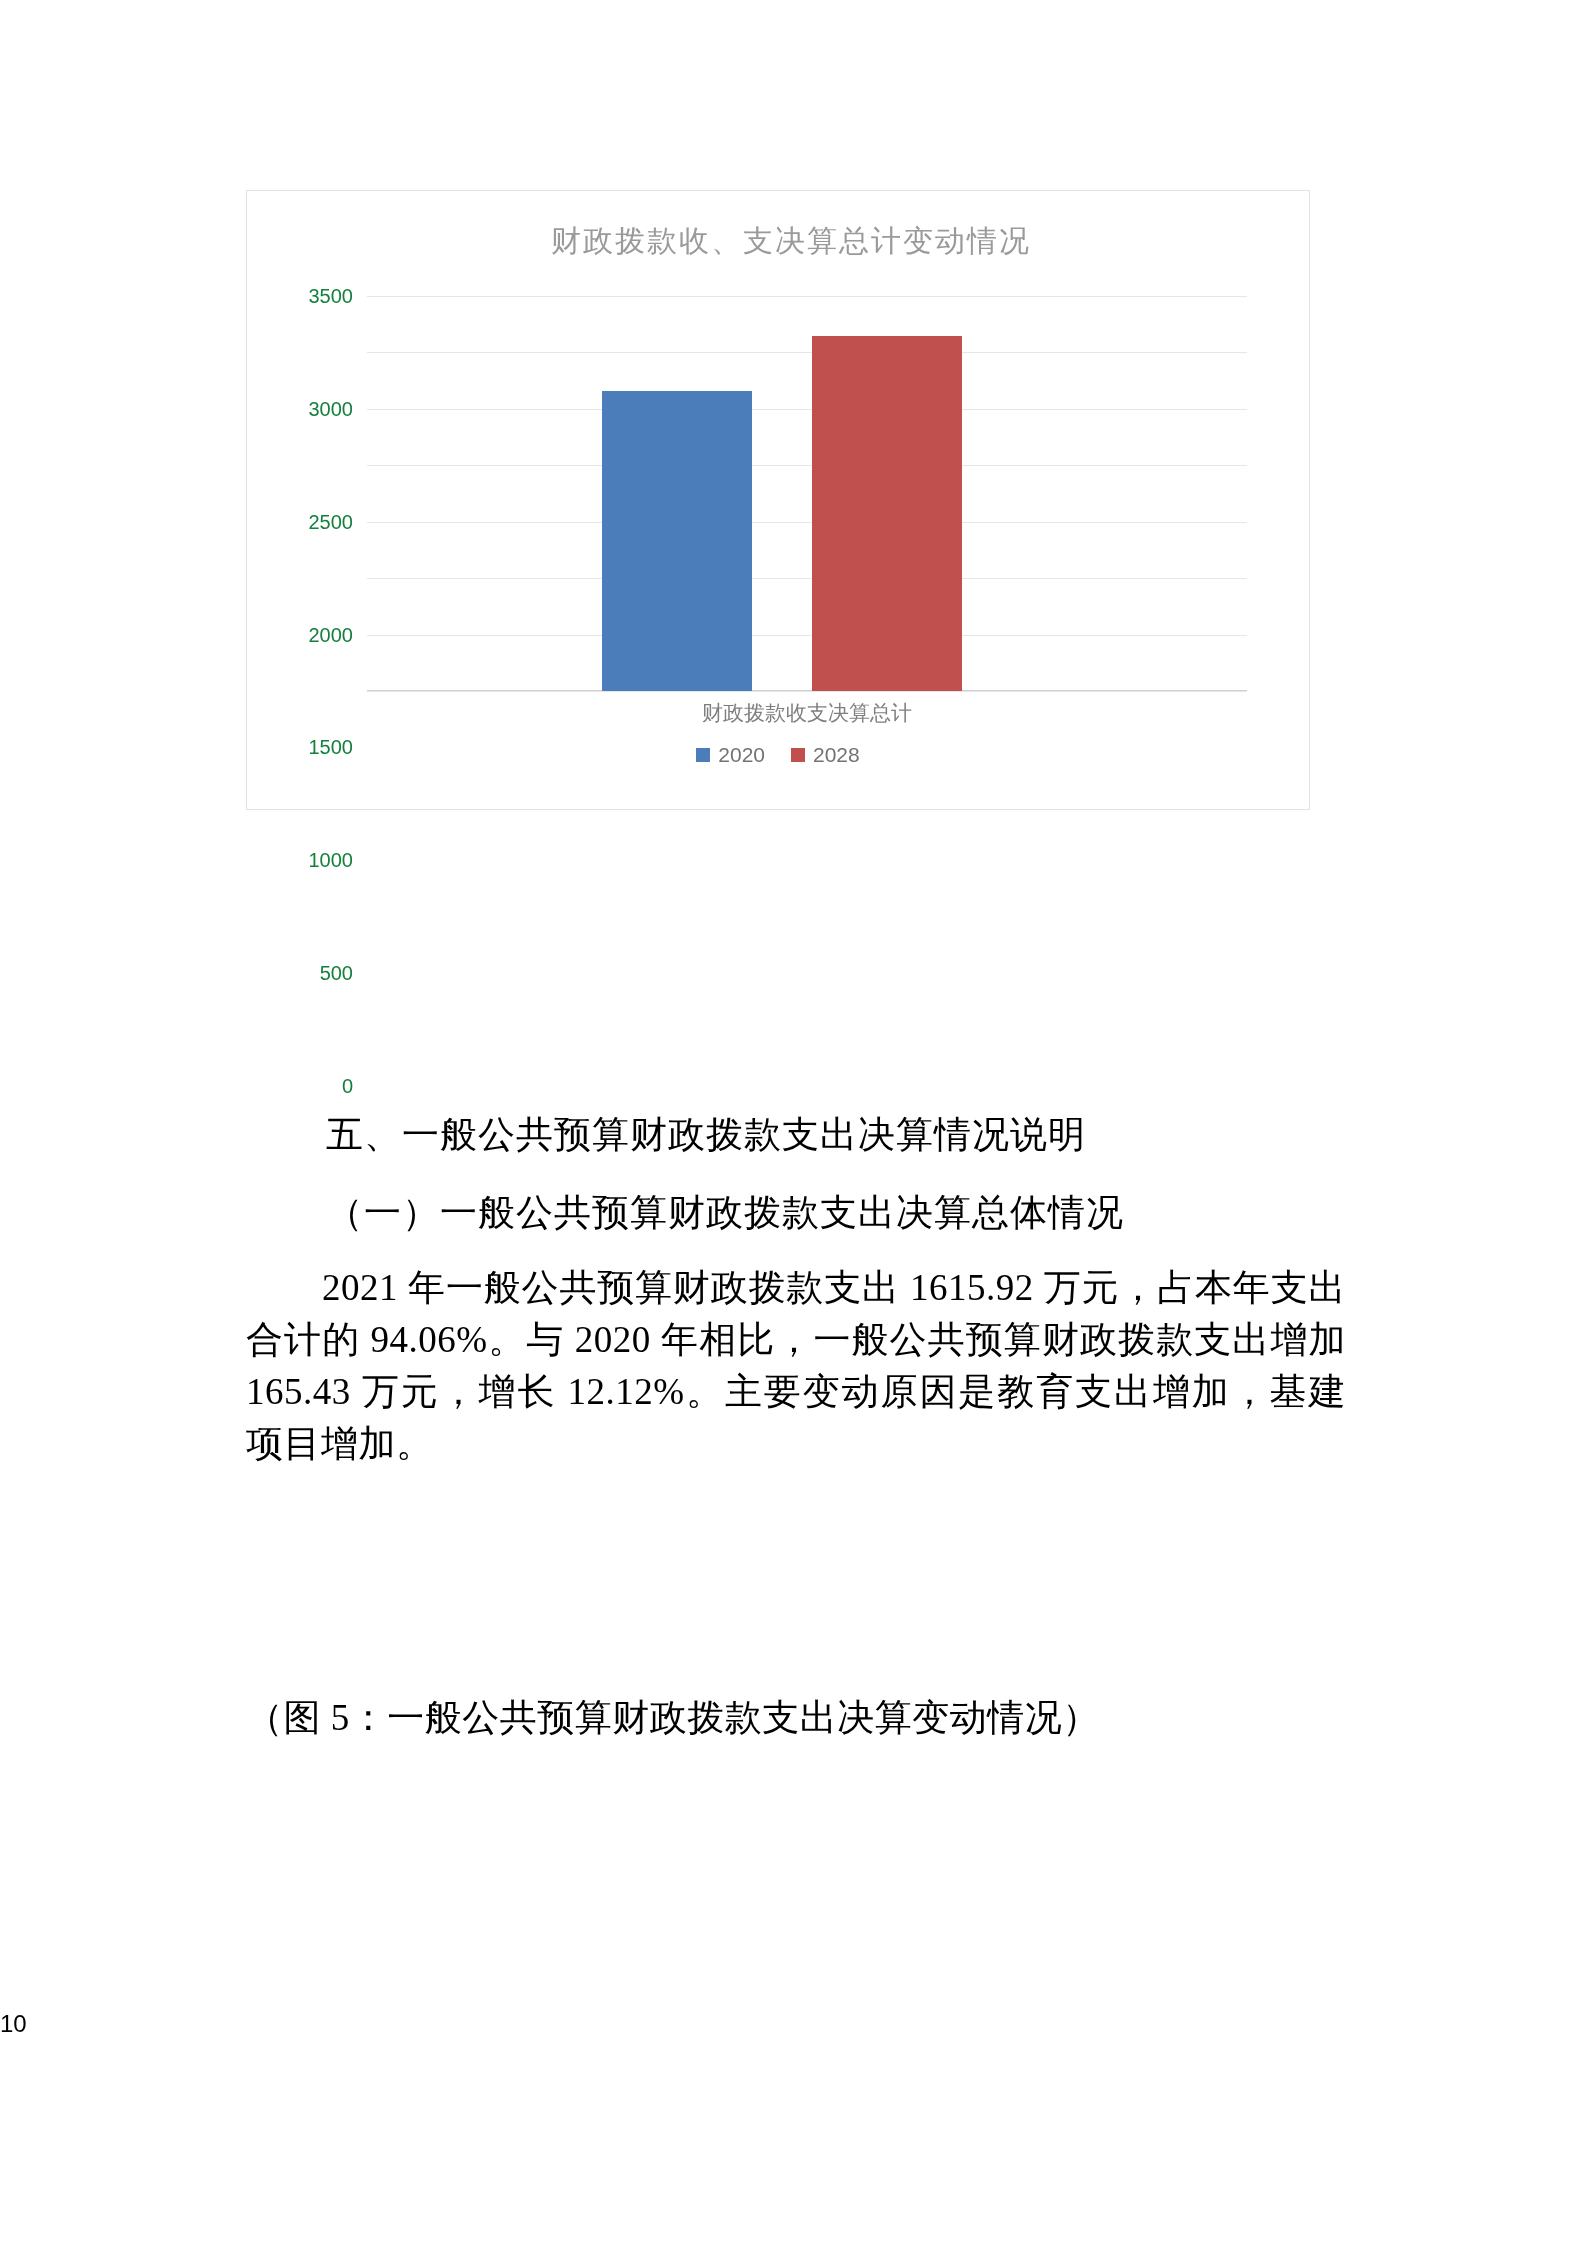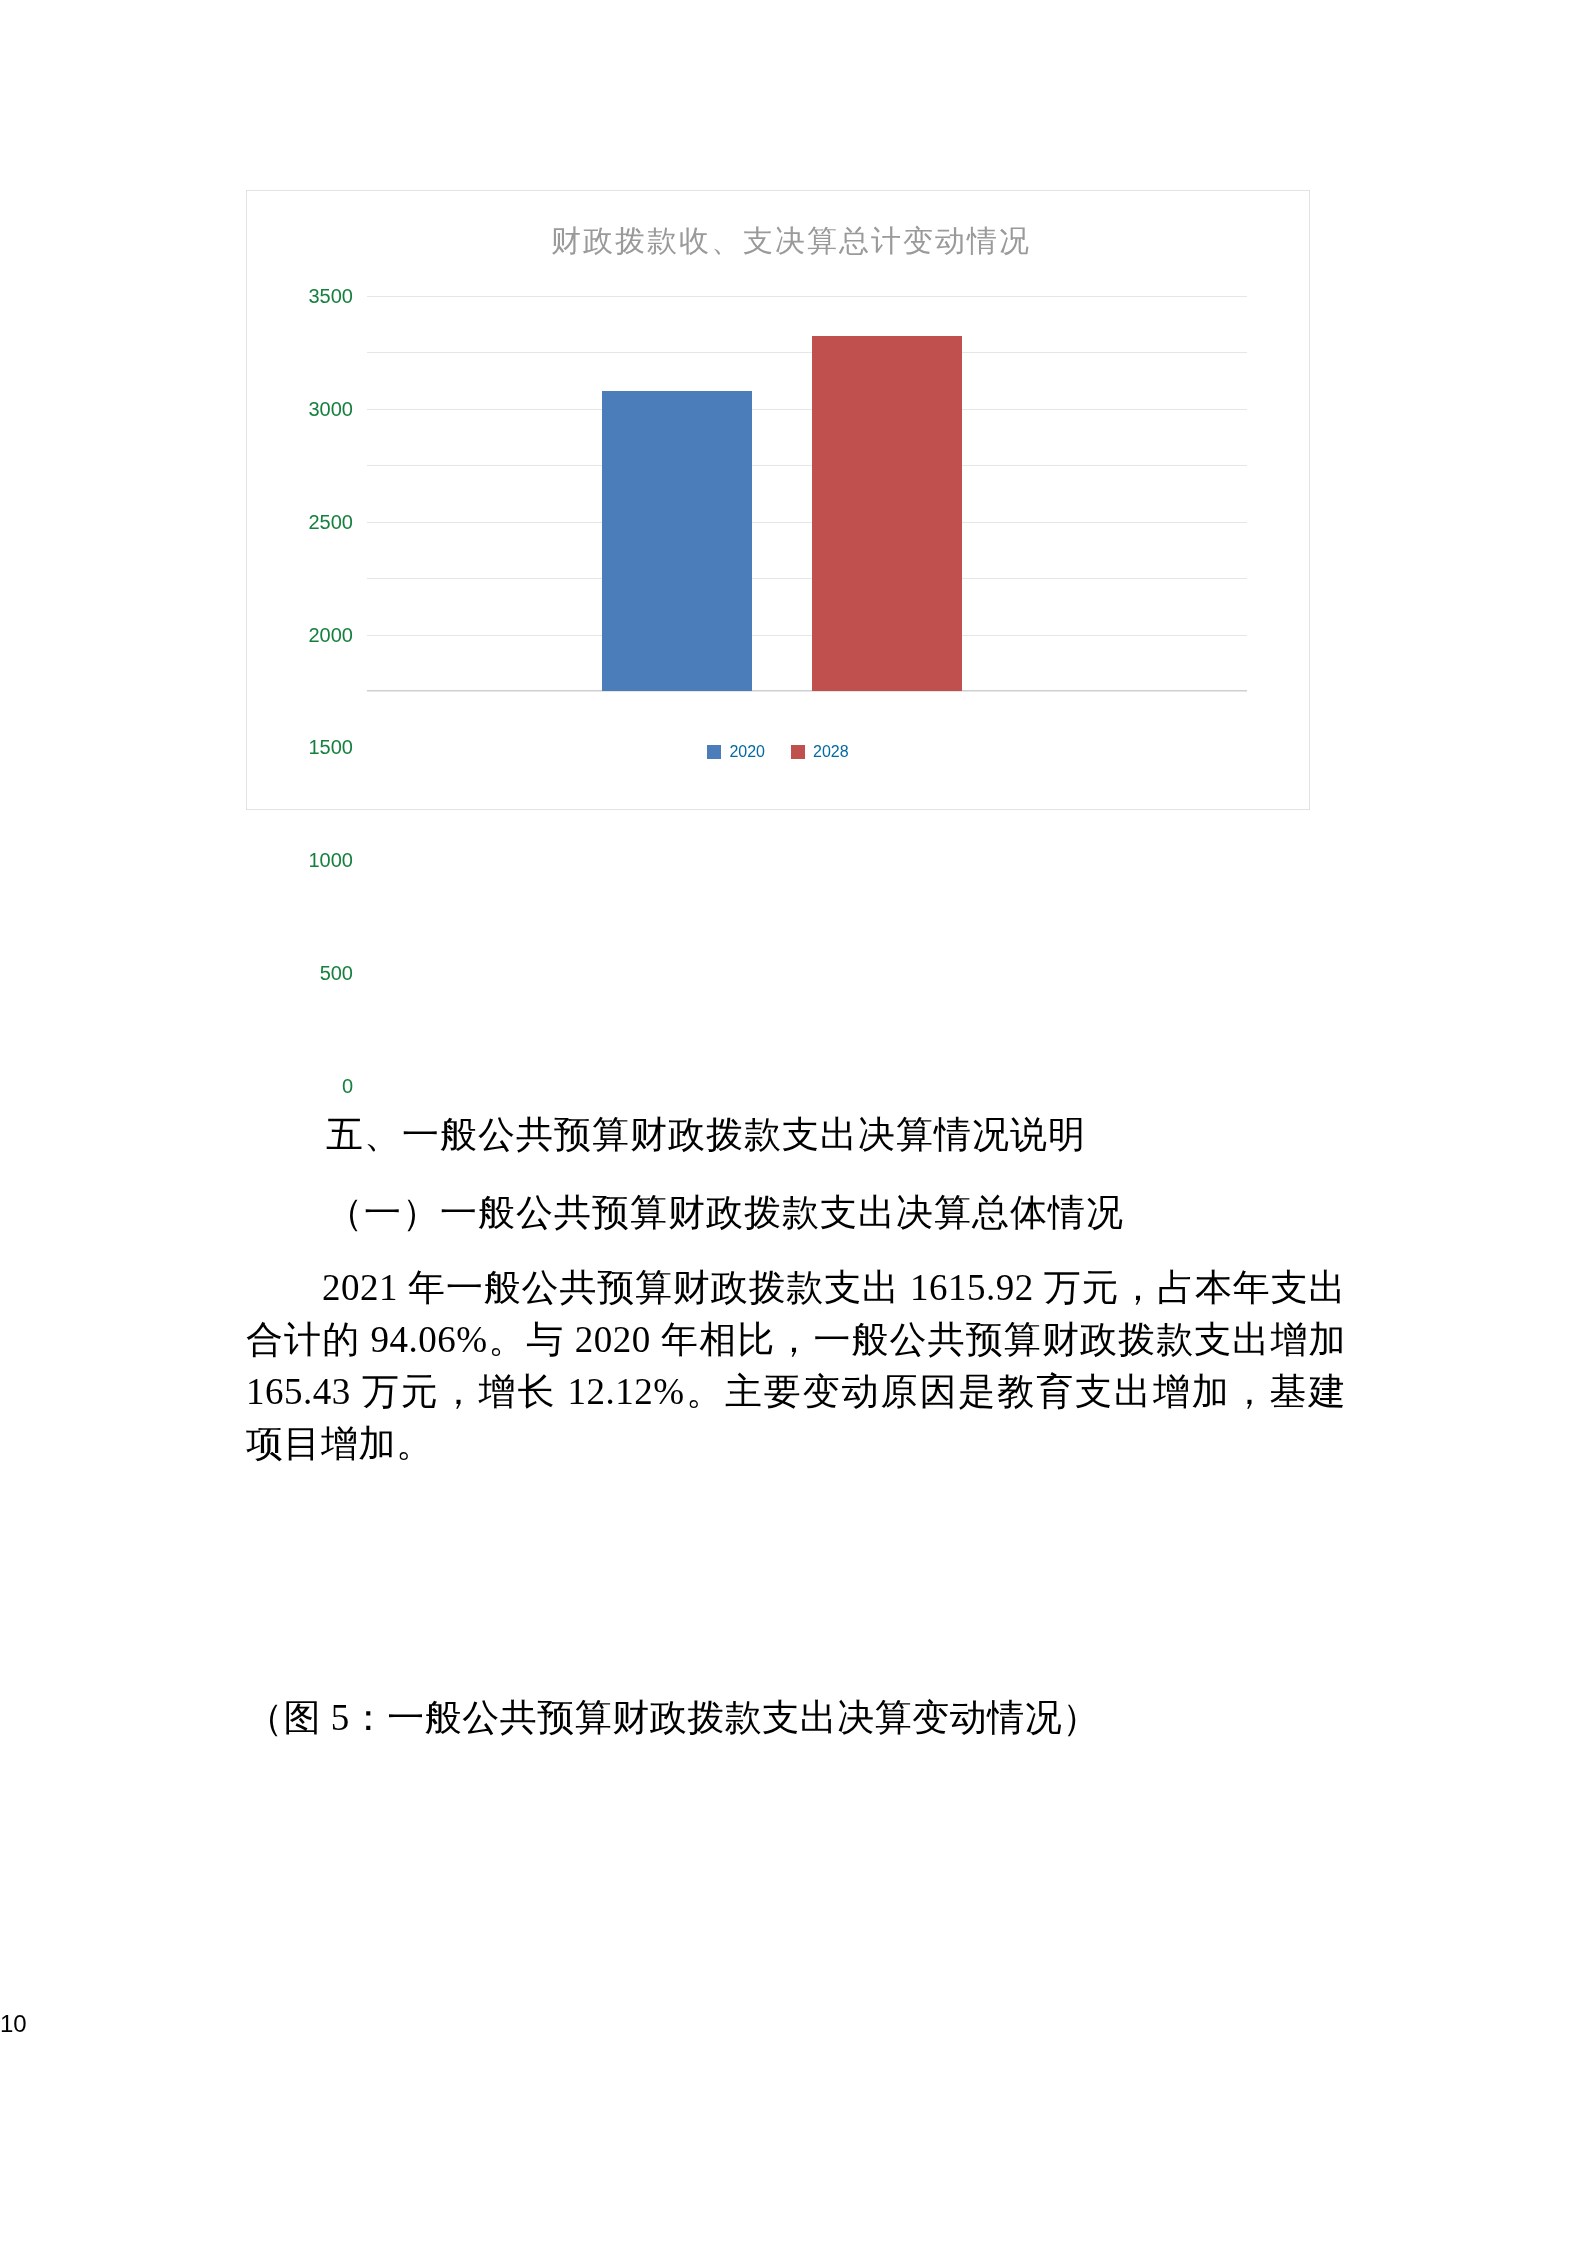--- a/index.html
+++ b/index.html
@@ -96,22 +96,22 @@
   .legend {
     position: absolute;
     left: 0;
     top: 552px;
     width: 100%;
     display: flex;
     justify-content: center;
     align-items: center;
     gap: 26px;
     font-family: "Liberation Sans", sans-serif;
-    font-size: 16px;
-    color: #0369a1;
+    font-size: 21px;
+    color: #737373;
   }
   .legend-item {
     display: flex;
     align-items: center;
     gap: 8px;
   }
   .legend-swatch {
     width: 14px;
     height: 14px;
     display: inline-block;
@@ -199,20 +199,21 @@
           <div class="gridline" style="top: 0px;">
             <div class="ytick" style="top: 0px;">3500</div>
           </div>
         </div>
       <div id="bars-host">
           <div class="bar b2020" style="left: 235px; width: 150px; height: 300.2px; background: rgb(74, 125, 186);"></div>
           <div class="bar b2021" style="left: 445px; width: 150px; height: 354.936px; background: rgb(192, 80, 78);"></div>
         </div>
     </div>
 
+    <div class="cat-label">财政拨款收支决算总计</div>
 
     <div class="legend">
       <div class="legend-item">
         <span class="legend-swatch" id="sw0" style="background: rgb(74, 125, 186);"></span>
         <span>2020</span>
       </div>
       <div class="legend-item">
         <span class="legend-swatch" id="sw1" style="background: rgb(192, 80, 78);"></span>
         <span>2028</span>
       </div>

